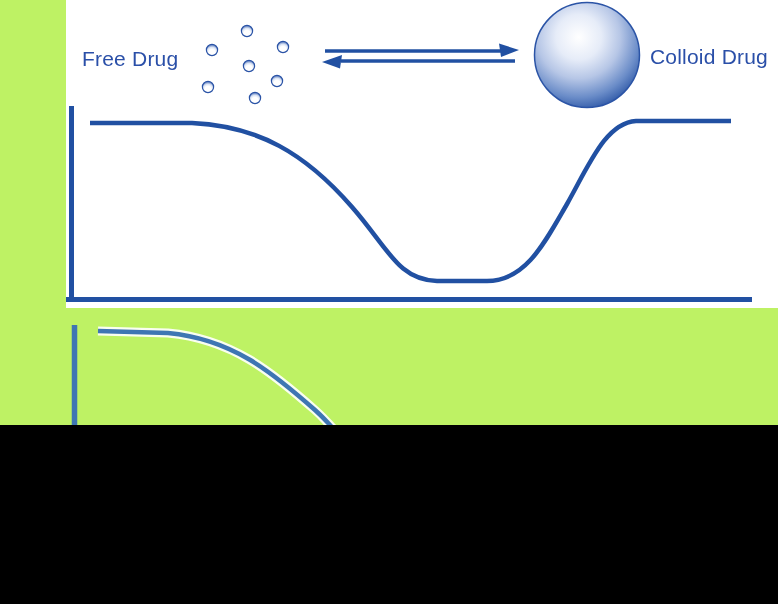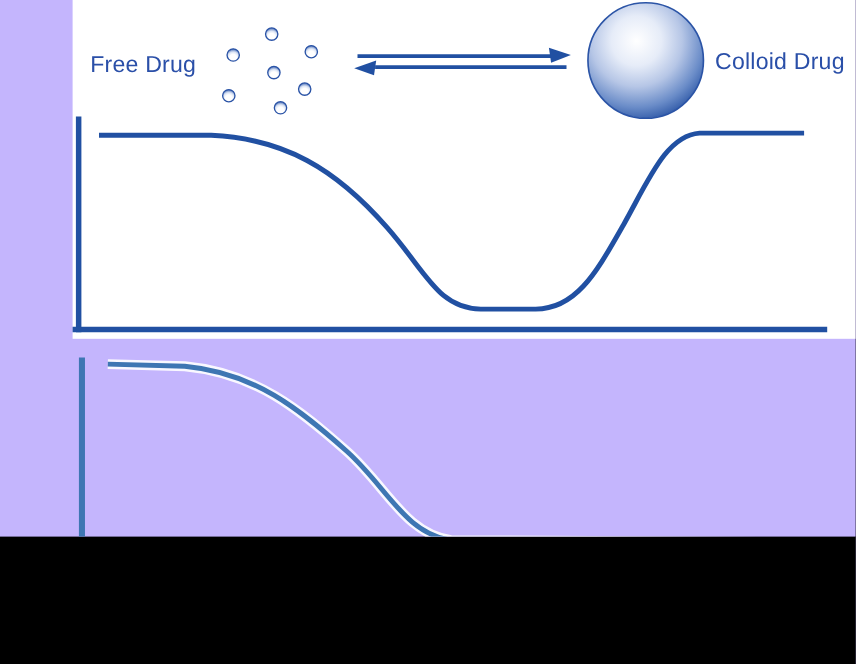--- a/index.html
+++ b/index.html
@@ -1,19 +1,19 @@
 <!DOCTYPE html>
 <html><head>
 <meta charset="utf-8">
 <style>
   html,body{margin:0;padding:0;background:#000;}
   #canvas{
     position:relative;
-    width:778px;height:488px;
-    background:#c4b5fd;
+    width:778px;height:425px;
+    background:#bef264;
     overflow:hidden;
     font-family:"Liberation Sans", sans-serif;
   }
   #white-panel{
     position:absolute;
     left:66px;top:0;
     width:712px;height:308px;
     background:#ffffff;
   }
   svg.layer{

